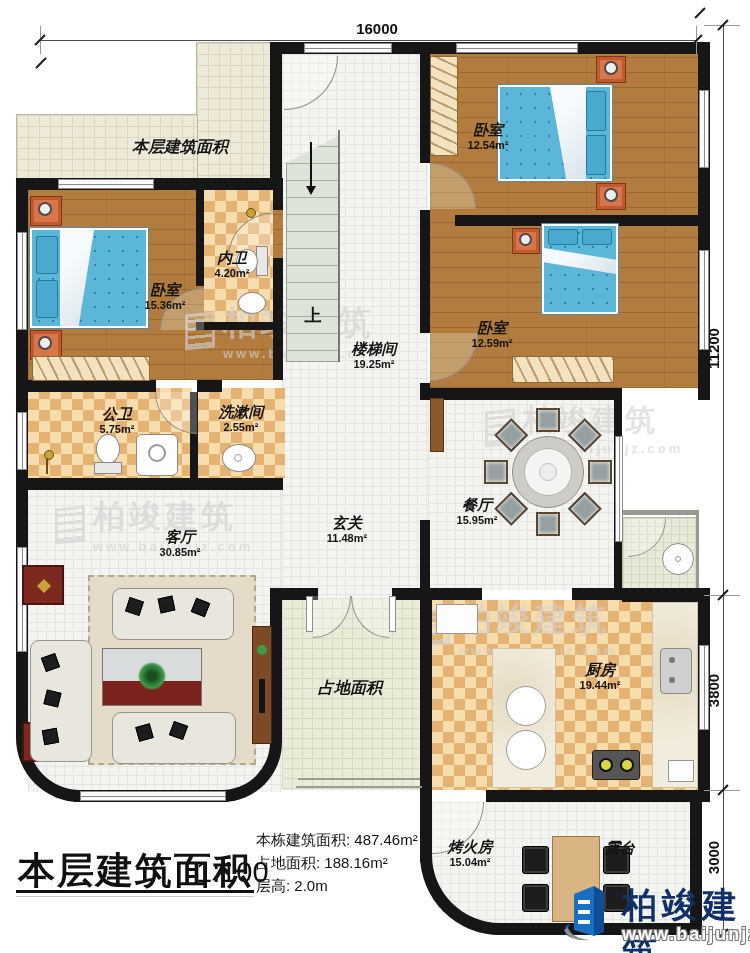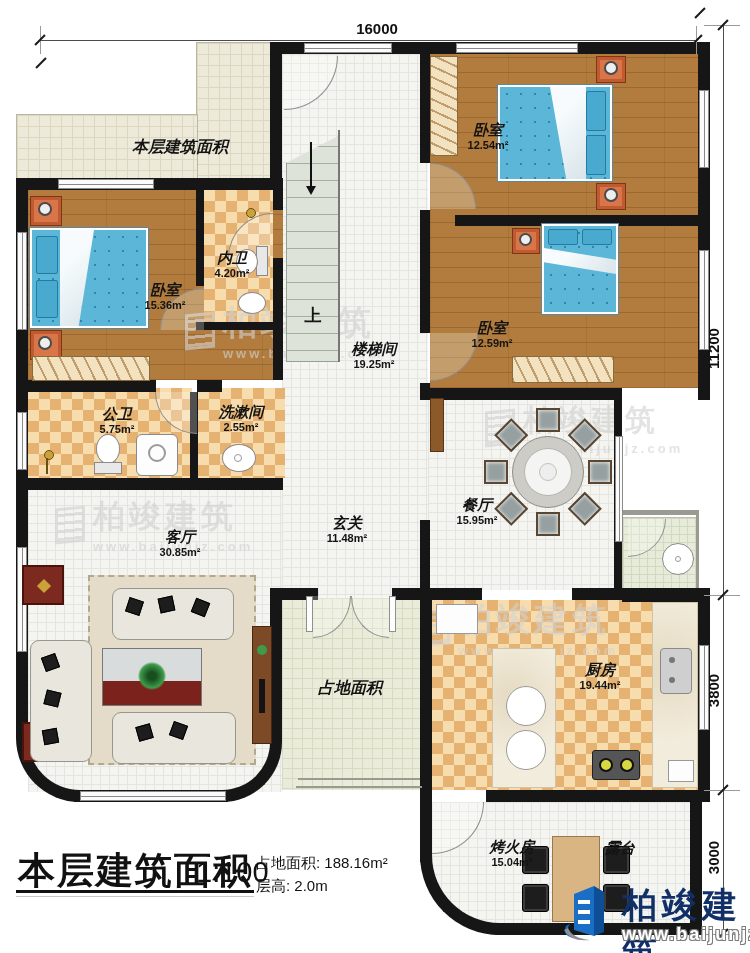--- a/index.html
+++ b/index.html
@@ -363,21 +363,21 @@
     <div class="lname">客厅</div>
     <div class="larea">30.85m²</div>
   </div>
   <div class="lbl" style="left:350px;top:679px;">
     <div class="lname" style="font-size:16px;">占地面积</div>
   </div>
   <div class="lbl" style="left:600px;top:662px;">
     <div class="lname">厨房</div>
     <div class="larea">19.44m²</div>
   </div>
-  <div class="lbl" style="left:470px;top:839px;margin-left:42px;">
+  <div class="lbl" style="left:470px;top:839px;">
     <div class="lname">烤火房</div>
     <div class="larea">15.04m²</div>
   </div>
   <div class="lbl" style="left:620px;top:840px;">
     <div class="lname">露台</div>
   </div>
 
   <div class="dimline" style="left:40px;top:40px;width:657px;height:1px;"></div>
   <div class="ext" style="left:40px;top:26px;width:1px;height:28px;"></div>
   <div class="ext" style="left:696px;top:26px;width:1px;height:28px;"></div>
@@ -397,20 +397,21 @@
   <div class="tick" style="left:716px;top:789px;"></div>
   <div class="tick" style="left:716px;top:933px;"></div>
   <div class="dimtext dimv" style="left:671px;top:340px;">11200</div>
   <div class="dimtext dimv" style="left:671px;top:682px;">3800</div>
   <div class="dimtext dimv" style="left:671px;top:849px;">3000</div>
 
   <div class="tb-title" style="left:18px;top:846px;">本层建筑面积</div>
   <div class="tb-scale" style="left:196px;top:856px;">1:100</div>
   <div style="position:absolute;left:16px;top:890px;width:238px;height:3px;background:#111;"></div>
   <div style="position:absolute;left:16px;top:896px;width:238px;height:1px;background:#c6c6c6;"></div>
+  <div class="tb-stat" style="left:256px;top:831px;">本栋建筑面积: 487.46m²</div>
   <div class="tb-stat" style="left:256px;top:854px;">占地面积: 188.16m²</div>
   <div class="tb-stat" style="left:256px;top:877px;">层高: 2.0m</div>
 
   <div style="position:absolute;left:560px;top:878px;width:190px;height:72px;">
     <svg width="58" height="62" viewBox="0 0 58 62" style="position:absolute;left:0;top:2px;">
       <path d="M6 46 Q2 56 14 58 Q4 52 10 44 Z" fill="#1a6fc4"></path>
       <path d="M4 50 Q10 62 30 60 Q12 58 8 48 Z" fill="#8a9096"></path>
       <polygon points="14,14 34,6 34,56 14,50" fill="#1a6fc4"></polygon>
       <polygon points="34,6 44,12 44,52 34,56" fill="#0d4e96"></polygon>
       <rect x="18" y="20" width="12" height="4" fill="#fff"></rect>

